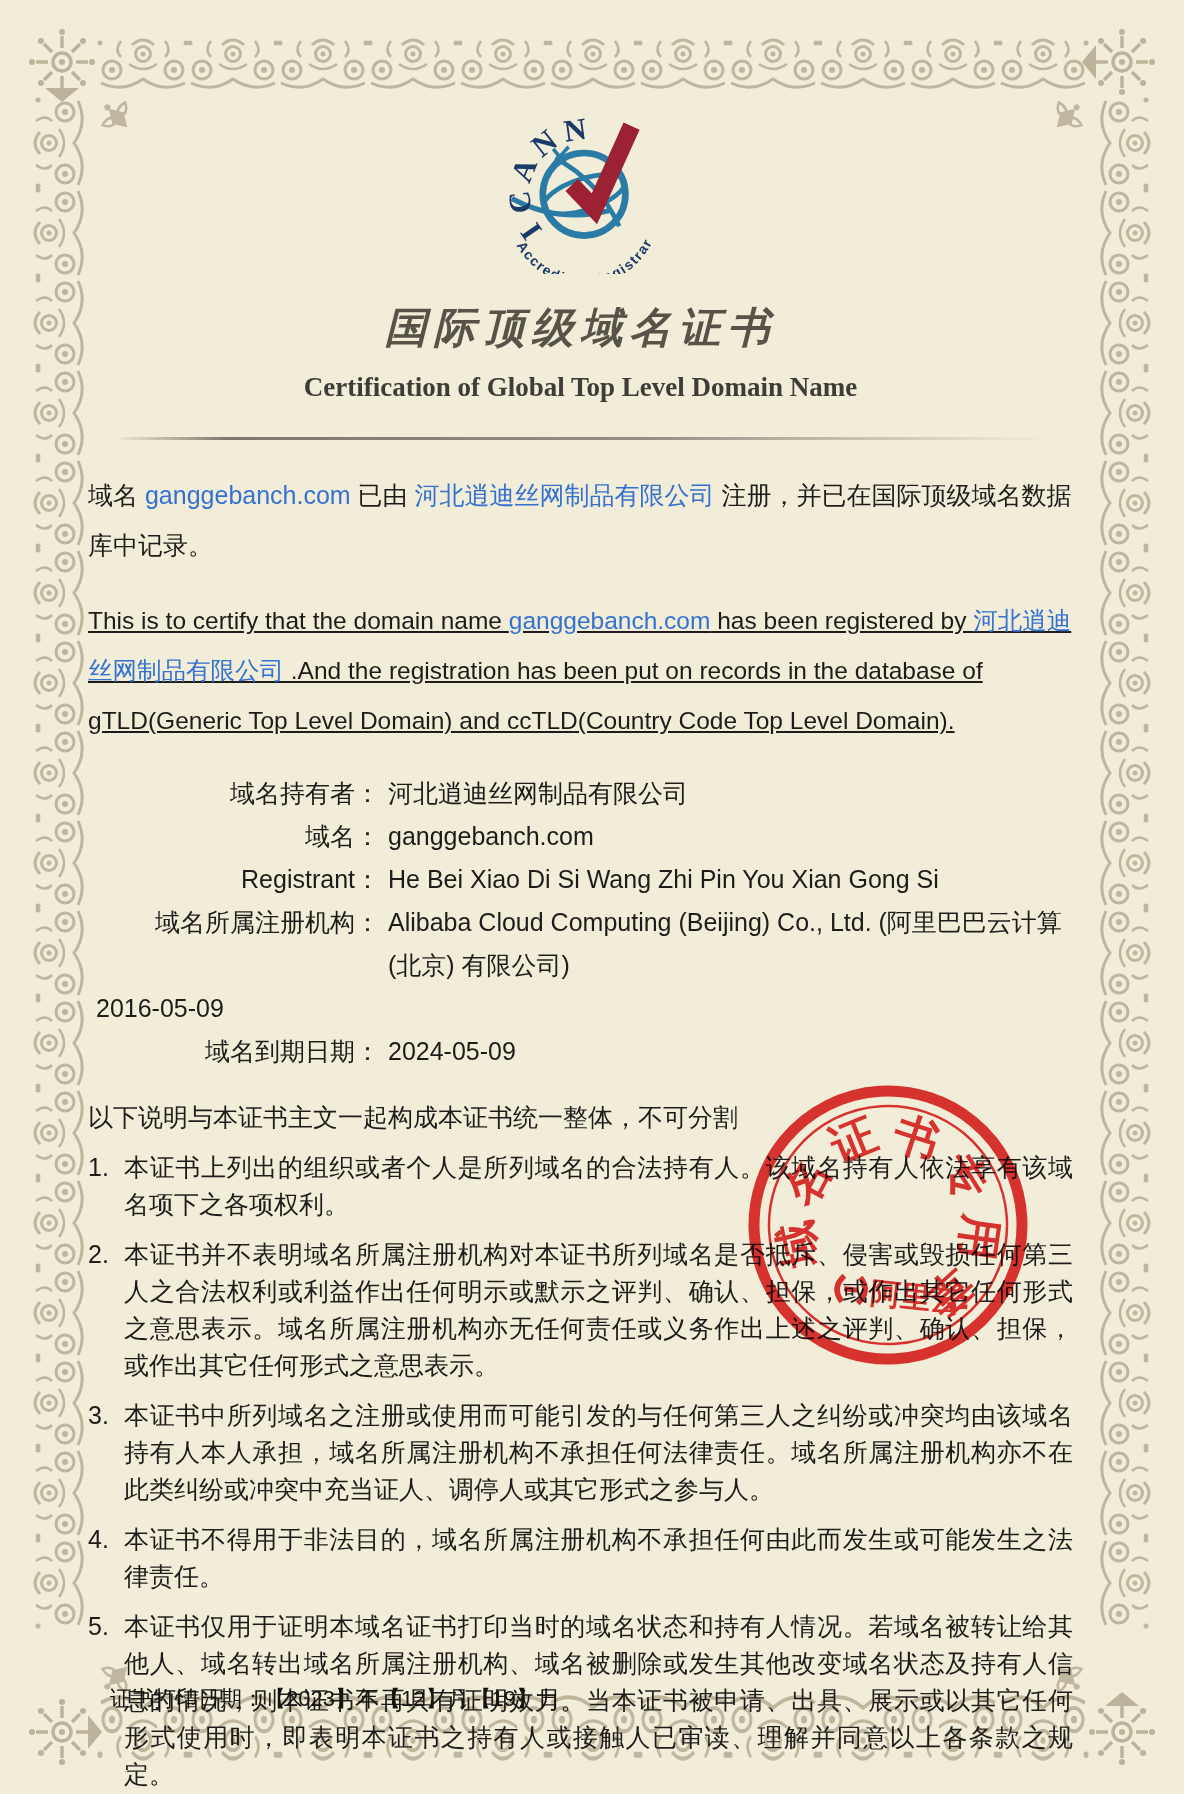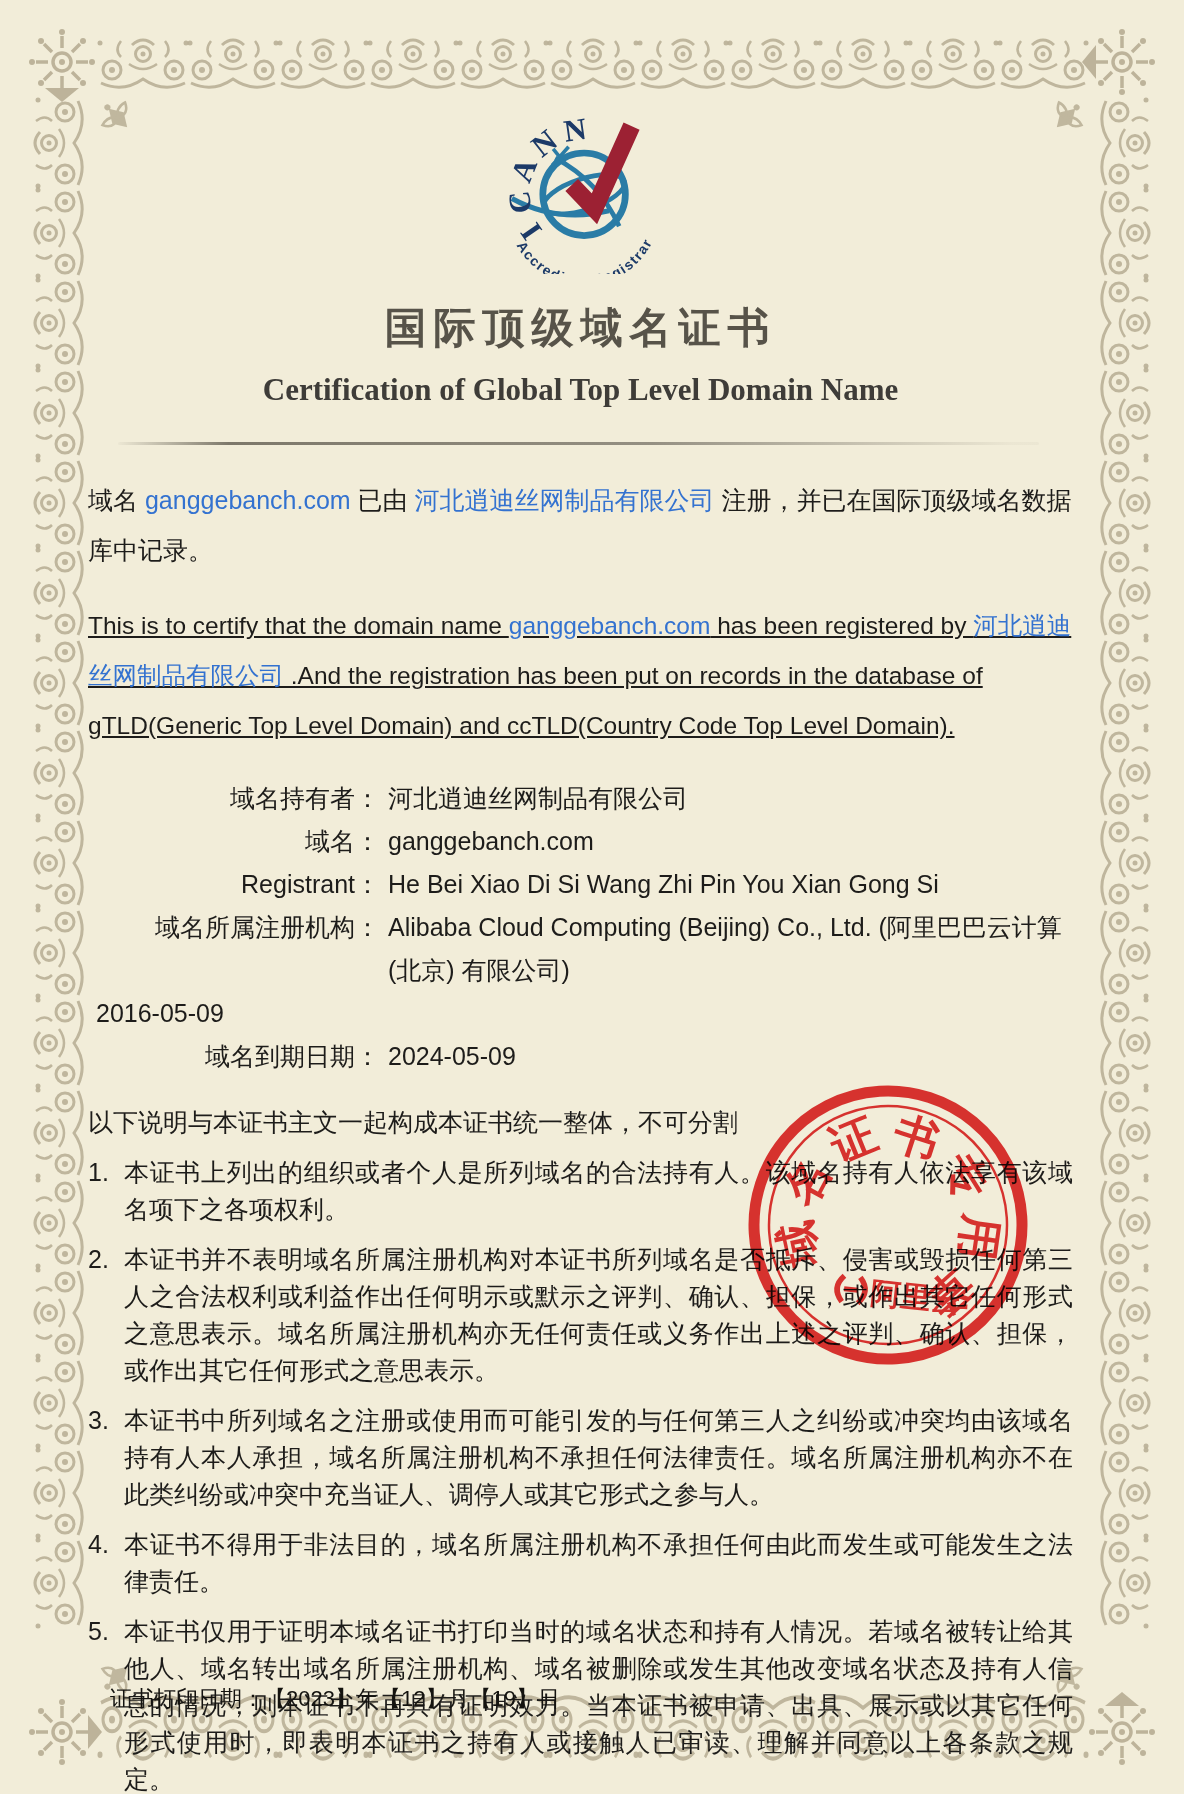--- a/index.html
+++ b/index.html
@@ -5,22 +5,22 @@
   html,body{margin:0;padding:0;background:#ddd;}
   .page{
     position:relative;width:1184px;height:1794px;margin:0 auto;
     background:#f2edd9;overflow:hidden;
     font-family:"Liberation Sans",sans-serif;color:#1d1c1a;
   }
   .frame{position:absolute;left:0;top:0;width:1184px;height:1794px;pointer-events:none;}
   .content{position:absolute;left:88px;top:0;width:985px;}
   .logo-wrap{width:258px;margin:96px auto 0;}
   .title-zh{margin:22px 0 0;text-align:center;font-size:42px;font-weight:bold;
-    color:#575349;letter-spacing:7px;}
-  .title-en{margin:16px 0 0;text-align:center;font-size:31px;font-weight:bold;
+    color:#575349;letter-spacing:7px;font-style:italic;}
+  .title-en{margin:16px 0 0;text-align:center;font-size:27px;font-weight:bold;
     color:#3e3c38;font-family:"Liberation Serif",serif;}
   .divider{height:3px;margin:34px 34px 0 30px;border-radius:2px;
     background:linear-gradient(to right,rgba(100,95,82,0.04),rgba(92,87,75,0.78) 12%,rgba(100,95,85,0.66) 58%,rgba(135,128,112,0.06) 97%);}
   .para{margin:30px 0 0;font-size:25px;line-height:50px;}
   .para.en{font-size:24.5px;margin-top:26px;text-decoration:underline;}
   .blue{color:#3372d0;}
   .details{margin-top:26px;font-size:25px;line-height:43px;}
   .drow{display:flex;}
   .dlabel{flex:none;width:292px;text-align:right;white-space:nowrap;}
   .dvalue{flex:1;padding-left:8px;}

